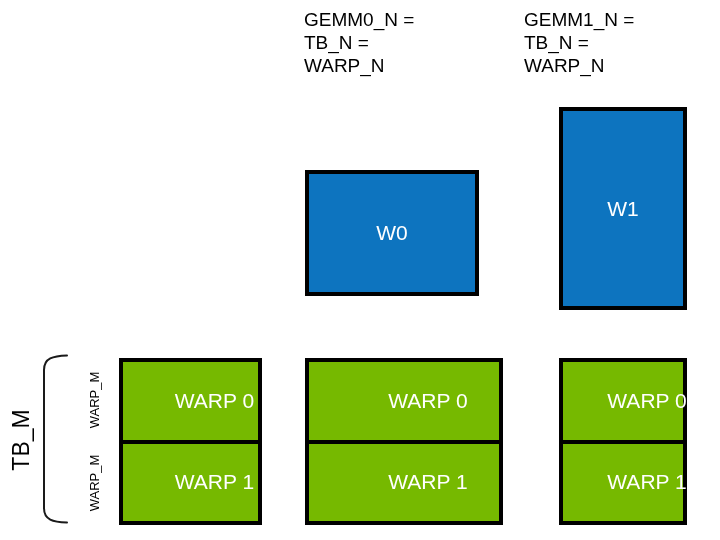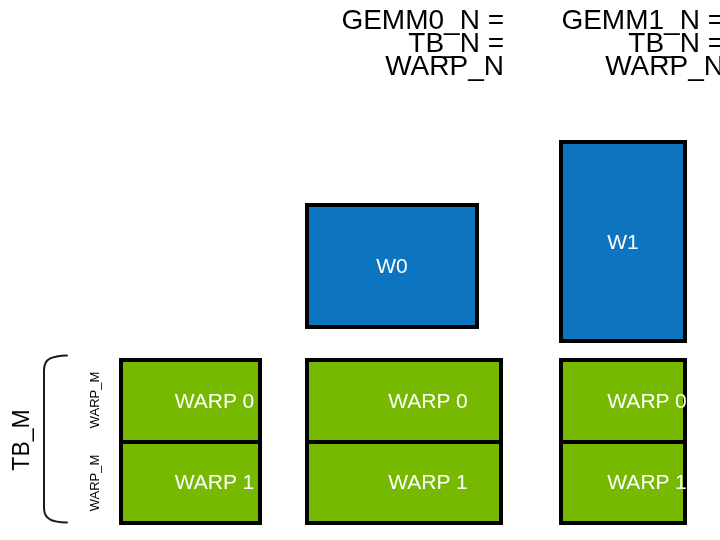--- a/index.html
+++ b/index.html
@@ -17,38 +17,37 @@
     position: relative;
     width: 720px;
     height: 540px;
     background: var(--bg);
     overflow: hidden;
   }
   .top-label {
     position: absolute;
     top: 8px;
     width: 200px;
-    text-align: right;
-    font-size: 28px;
+    text-align: left;
+    font-size: 19px;
     line-height: 23px;
     color: var(--label-text);
     white-space: nowrap;
   }
   .top-label-0 { left: 304px; }
   .top-label-1 { left: 524px; }
   .wbox {
     position: absolute;
     background: var(--blue);
     border: 4px solid var(--border);
     display: flex;
     align-items: center;
     justify-content: center;
     color: var(--box-text);
     font-size: 21px;
-    margin-top: 33px;
   }
   .wbox-0 { left: 305px; top: 170px; width: 174px; height: 126px; }
   .wbox-1 { left: 559px; top: 107px; width: 128px; height: 203px; }
   .warp-col {
     position: absolute;
     top: 358px;
     height: 167px;
     background: var(--green);
     border: 4px solid var(--border);
     display: flex;

